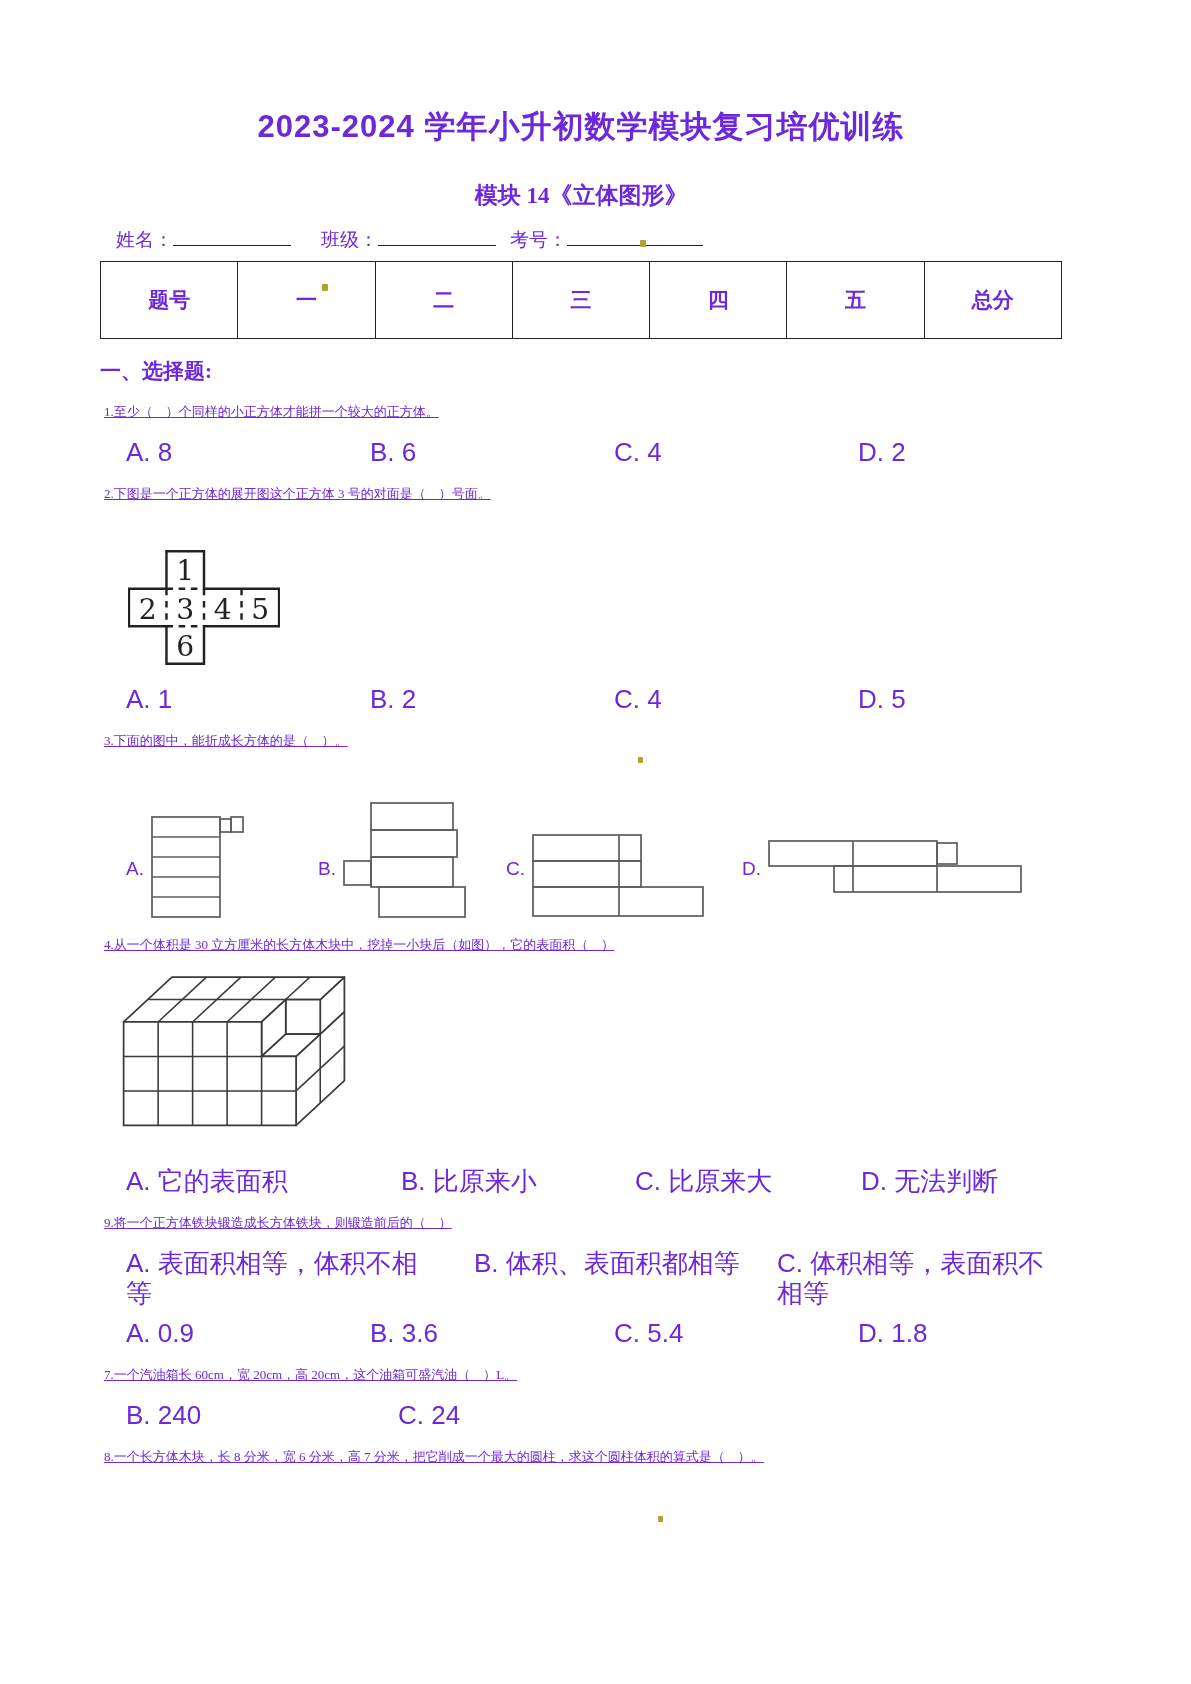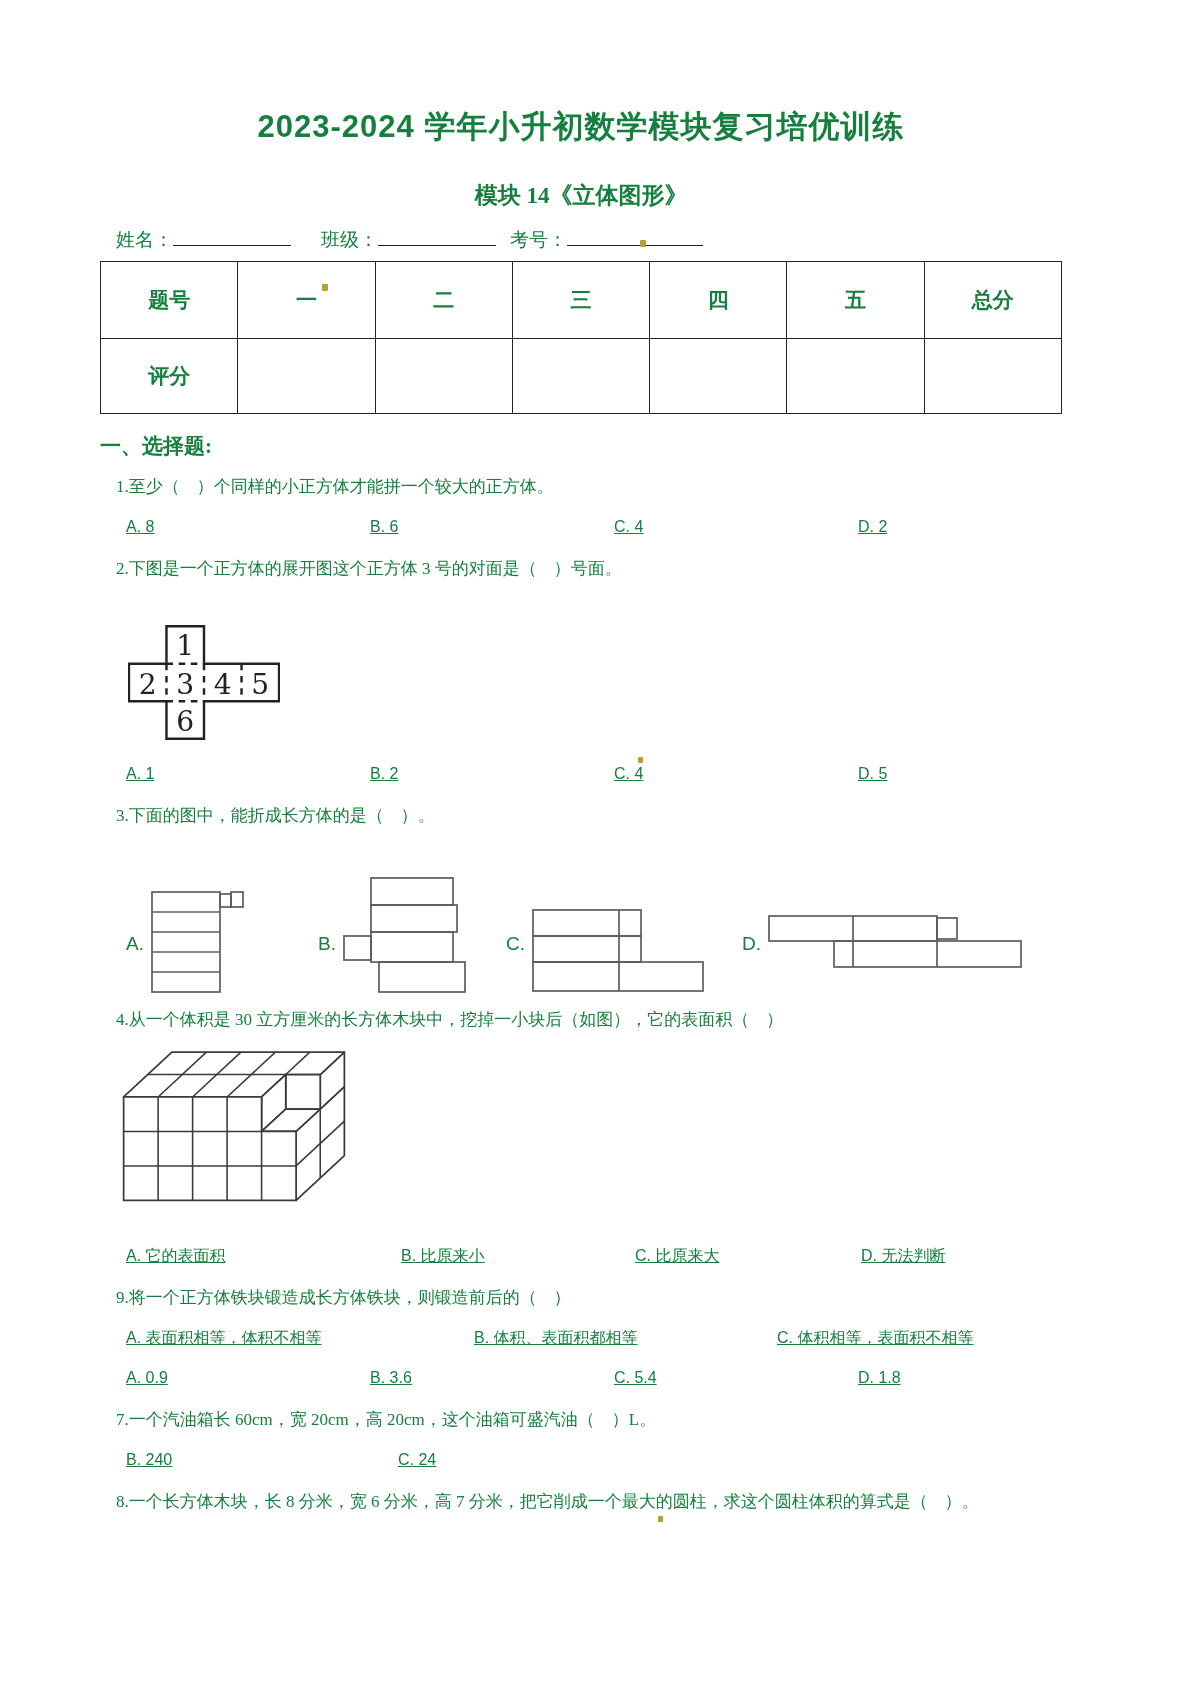--- a/index.html
+++ b/index.html
@@ -1,20 +1,20 @@
 <!DOCTYPE html>
 <html><head>
 <meta charset="utf-8">
 <style>
   html,body{margin:0;padding:0;background:#ffffff;}
   .sheet{
     position:relative;
     width:1158px;height:1684px;
     background:#ffffff;
-    color:#15803d;
+    color:#6d28d9;
     font-family:"Liberation Serif", serif;
     overflow:hidden;
   }
   .content{padding:0 96px 0 100px;}
   .title{
     margin:106px 0 0 0;
     text-align:center;
     font-family:"Liberation Sans", sans-serif;
     font-size:31px;font-weight:bold;letter-spacing:1px;
   }
@@ -38,29 +38,29 @@
     font-family:"Liberation Sans", sans-serif;
     font-size:21px;font-weight:bold;
   }
   table.score tr.r1 td{height:74px;}
   table.score tr.r2 td{height:72px;}
   .section{
     margin:18px 0 6px 0;
     font-size:21px;font-weight:bold;
   }
   p.q{
-    margin:10px 0 4px 16px;
-    font-size:17px;line-height:34px;
+    margin:10px 0 4px 4px;
+    font-size:13px;line-height:34px;text-decoration:underline;
   }
   .opts{
     display:grid;
     padding-left:26px;
     margin:8px 0 10px 0;
     font-family:"Liberation Sans", sans-serif;
-    font-size:16px;line-height:30px;text-decoration:underline;
+    font-size:26px;line-height:30px;
   }
   .opts-4{grid-template-columns:244px 244px 244px auto;}
   .opts-q4{grid-template-columns:275px 234px 226px auto;}
   .opts-q5{grid-template-columns:316px 271px auto;gap:32px;}
   .opts-q7{grid-template-columns:272px 259px auto;}
   .net-wrap{margin:38px 0 18px 28px;}
   .fig3{
     display:flex;align-items:flex-end;
     height:118px;
     margin:42px 0 10px 0;
@@ -102,29 +102,20 @@
       <tbody>
           <tr class="r1">
         <td>题号</td>
         <td>一</td>
         <td>二</td>
         <td>三</td>
         <td>四</td>
         <td>五</td>
         <td>总分</td>
       </tr>
-      <tr class="r2">
-        <td>评分</td>
-        <td></td>
-        <td></td>
-        <td></td>
-        <td></td>
-        <td></td>
-        <td></td>
-      </tr>
     </tbody>
       </table>
 
     <div class="section">一、选择题:</div>
 
     <p class="q">1.至少（　）个同样的小正方体才能拼一个较大的正方体。</p>
     <div class="opts opts-4">
       <span>A. 8</span>
       <span>B. 6</span>
       <span>C. 4</span>

